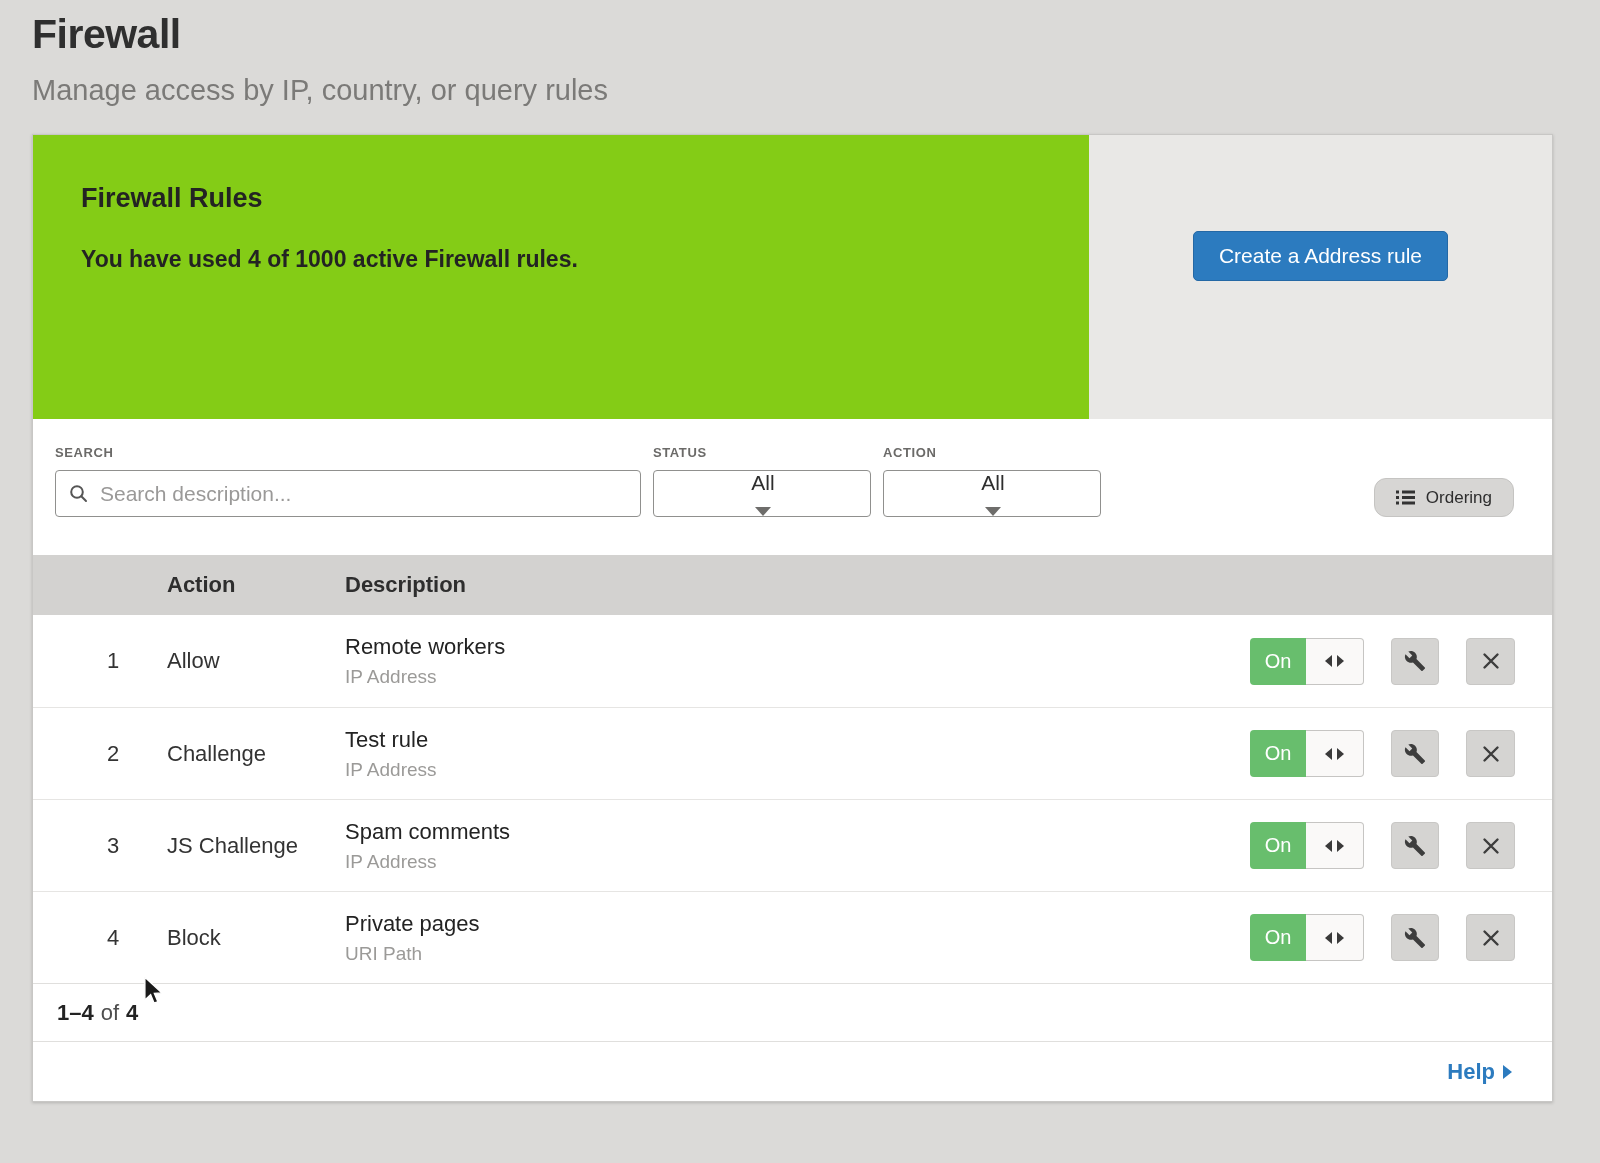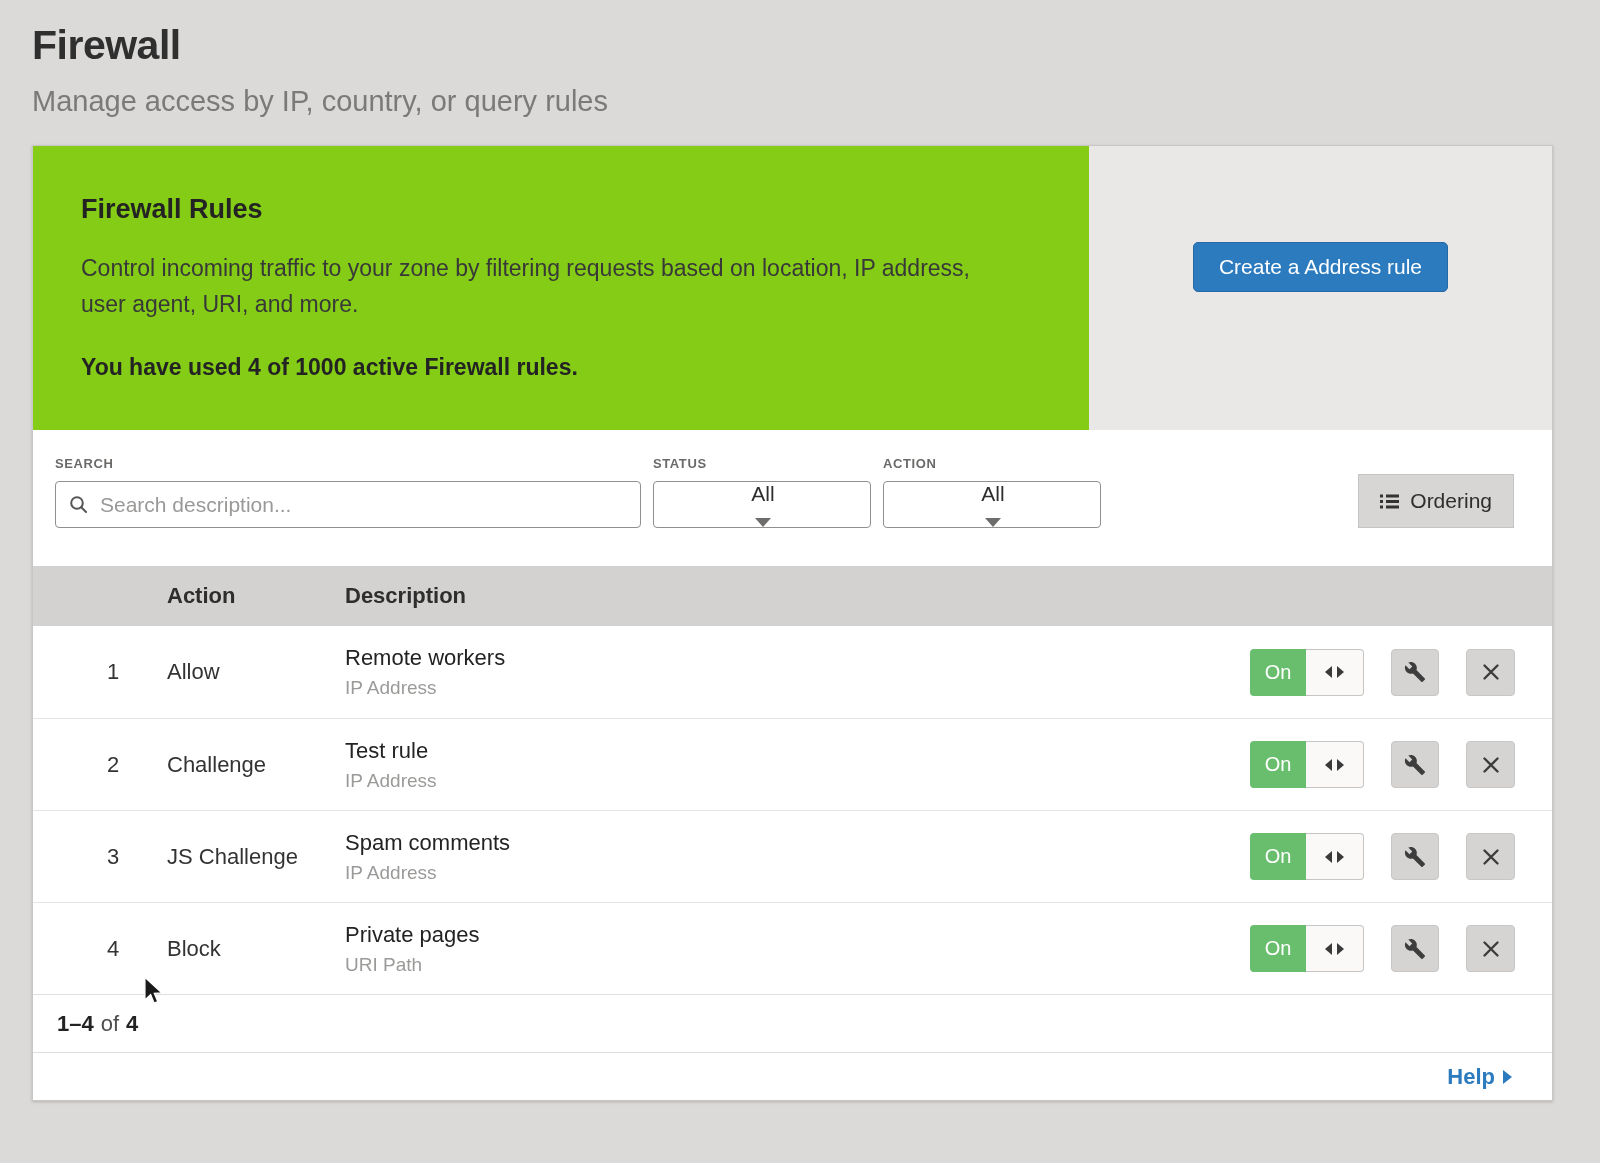--- a/index.html
+++ b/index.html
@@ -6,21 +6,21 @@
   html, body { width: 1600px; height: 1163px; }
   body {
     font-family: "Liberation Sans", "DejaVu Sans", sans-serif;
     background: #dbdad8;
     color: #2e2e2e;
     overflow: hidden;
     position: relative;
   }
 
   
-  .page-header { padding: 22px 0 0 32px; }
+  .page-header { padding: 11px 0 0 32px; }
   .page-title { font-size: 41px; font-weight: 600; color: #2f2f2f; letter-spacing: -0.5px; }
   .page-subtitle { margin-top: 16px; font-size: 29px; font-weight: 400; color: #7b7a78; }
 
   
   .card {
     margin: 27px 47px 0 32px;
     background: #ffffff;
     border: 1px solid #c8c7c5;
     box-shadow: 0 1px 3px rgba(0,0,0,0.18);
   }
@@ -69,23 +69,23 @@
     display: flex; align-items: center; justify-content: space-between;
     padding: 0 14px 0 16px; font-size: 21px; color: #2e2e2e; cursor: pointer; flex-direction: column;
   }
   .chevron-down {
     width: 0; height: 0;
     border-left: 8px solid transparent; border-right: 8px solid transparent;
     border-top: 9px solid #6e6d6b;
   }
   .ordering-wrap { margin-left: auto; }
   .btn-ordering {
-    height: 54px; padding: 0 21px;
-    background: #d7d6d4; border: 1px solid #c5c4c2; border-radius: 0;
-    font-family: inherit; font-size: 21px; color: #2e2e2e;
+    height: 39px; padding: 0 21px;
+    background: #d7d6d4; border: 1px solid #c5c4c2; border-radius: 12px;
+    font-family: inherit; font-size: 17px; color: #2e2e2e;
     display: flex; align-items: center; gap: 11px; cursor: pointer;
   }
 
   
   .grid-row {
     display: grid;
     grid-template-columns: 134px 178px 1fr 302px;
     align-items: center;
   }
   .thead {
@@ -130,21 +130,21 @@
 
   
   .pagination-row {
     border-top: 1px solid #e0dfdd; height: 58px;
     display: flex; align-items: center; gap: 7px;
     padding-left: 24px; font-size: 22px; background: #ffffff;
   }
   .pg-strong { font-weight: 700; color: #232323; }
   .pg-of { font-weight: 400; color: #4e4e4e; }
   .help-row {
-    border-top: 1px solid #e0dfdd; height: 48px;
+    border-top: 1px solid #e0dfdd; height: 60px;
     display: flex; align-items: center; justify-content: flex-end;
     padding-right: 40px; background: #ffffff;
   }
   .help-link {
     color: #2c7bbf; font-size: 22px; font-weight: 600;
     display: flex; align-items: center; cursor: pointer; text-decoration: none;
   }
   .help-arrow {
     display: inline-block; width: 0; height: 0; margin-left: 8px;
     border-top: 7px solid transparent; border-bottom: 7px solid transparent;
@@ -159,21 +159,20 @@
 <header class="page-header">
   <h1 class="page-title">Firewall</h1>
   <p class="page-subtitle">Manage access by IP, country, or query rules</p>
 </header>
 
 <div class="card">
 
   <section class="intro">
     <div class="intro-left">
       <h2 class="intro-heading">Firewall Rules</h2>
-      <p class="intro-desc">Control incoming traffic to your zone by filtering requests based on location, IP address, user agent, URI, and more.</p>
       <p class="intro-usage">You have used 4 of 1000 active Firewall rules.</p>
     </div>
     <div class="intro-right">
       <button class="btn-primary">Create a Address rule</button>
     </div>
   </section>
 
   <section class="filters">
     <div class="filter search-filter">
       <span class="filter-label">SEARCH</span>

